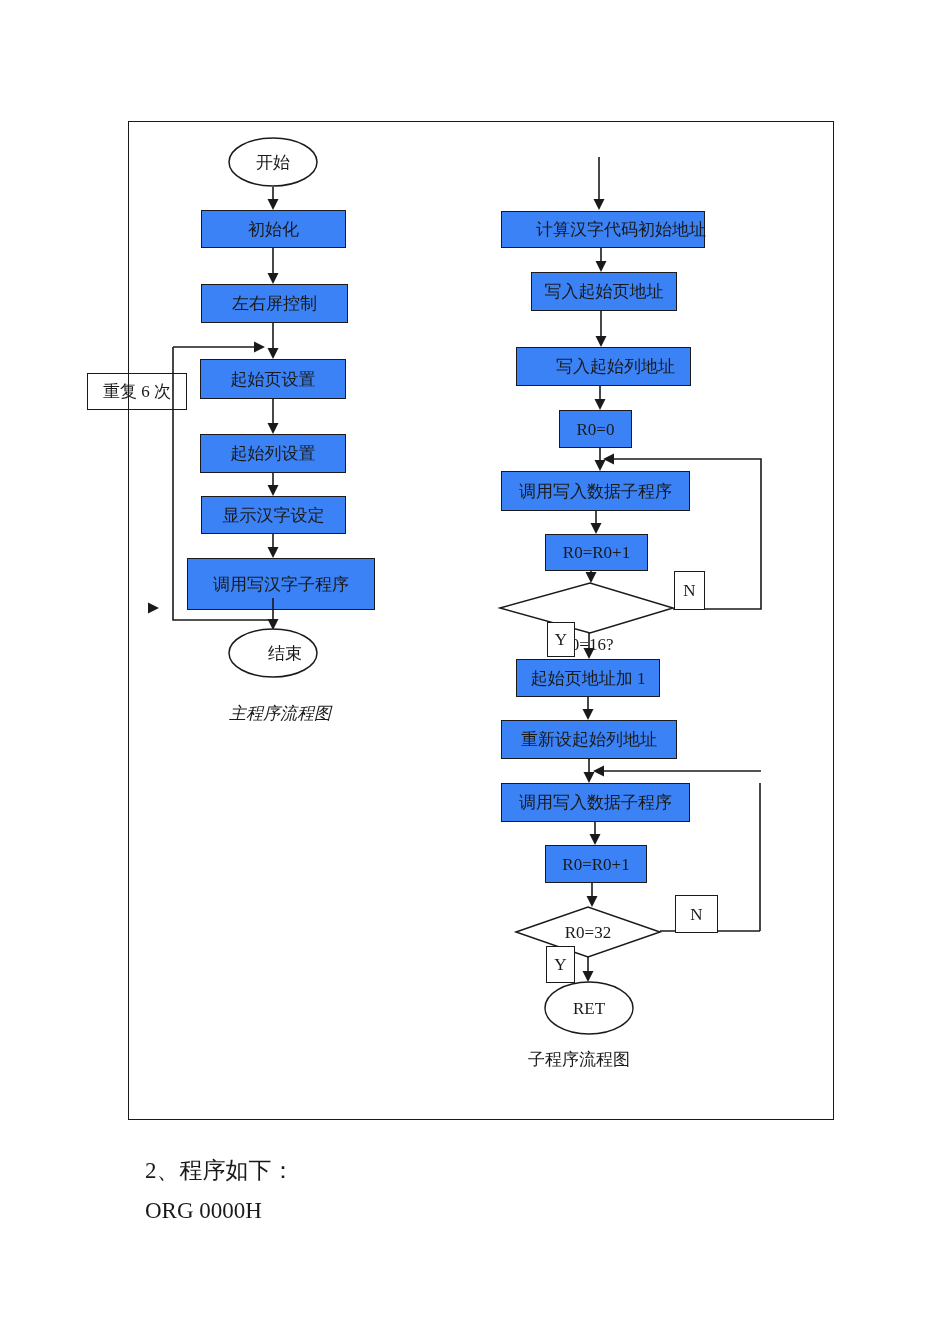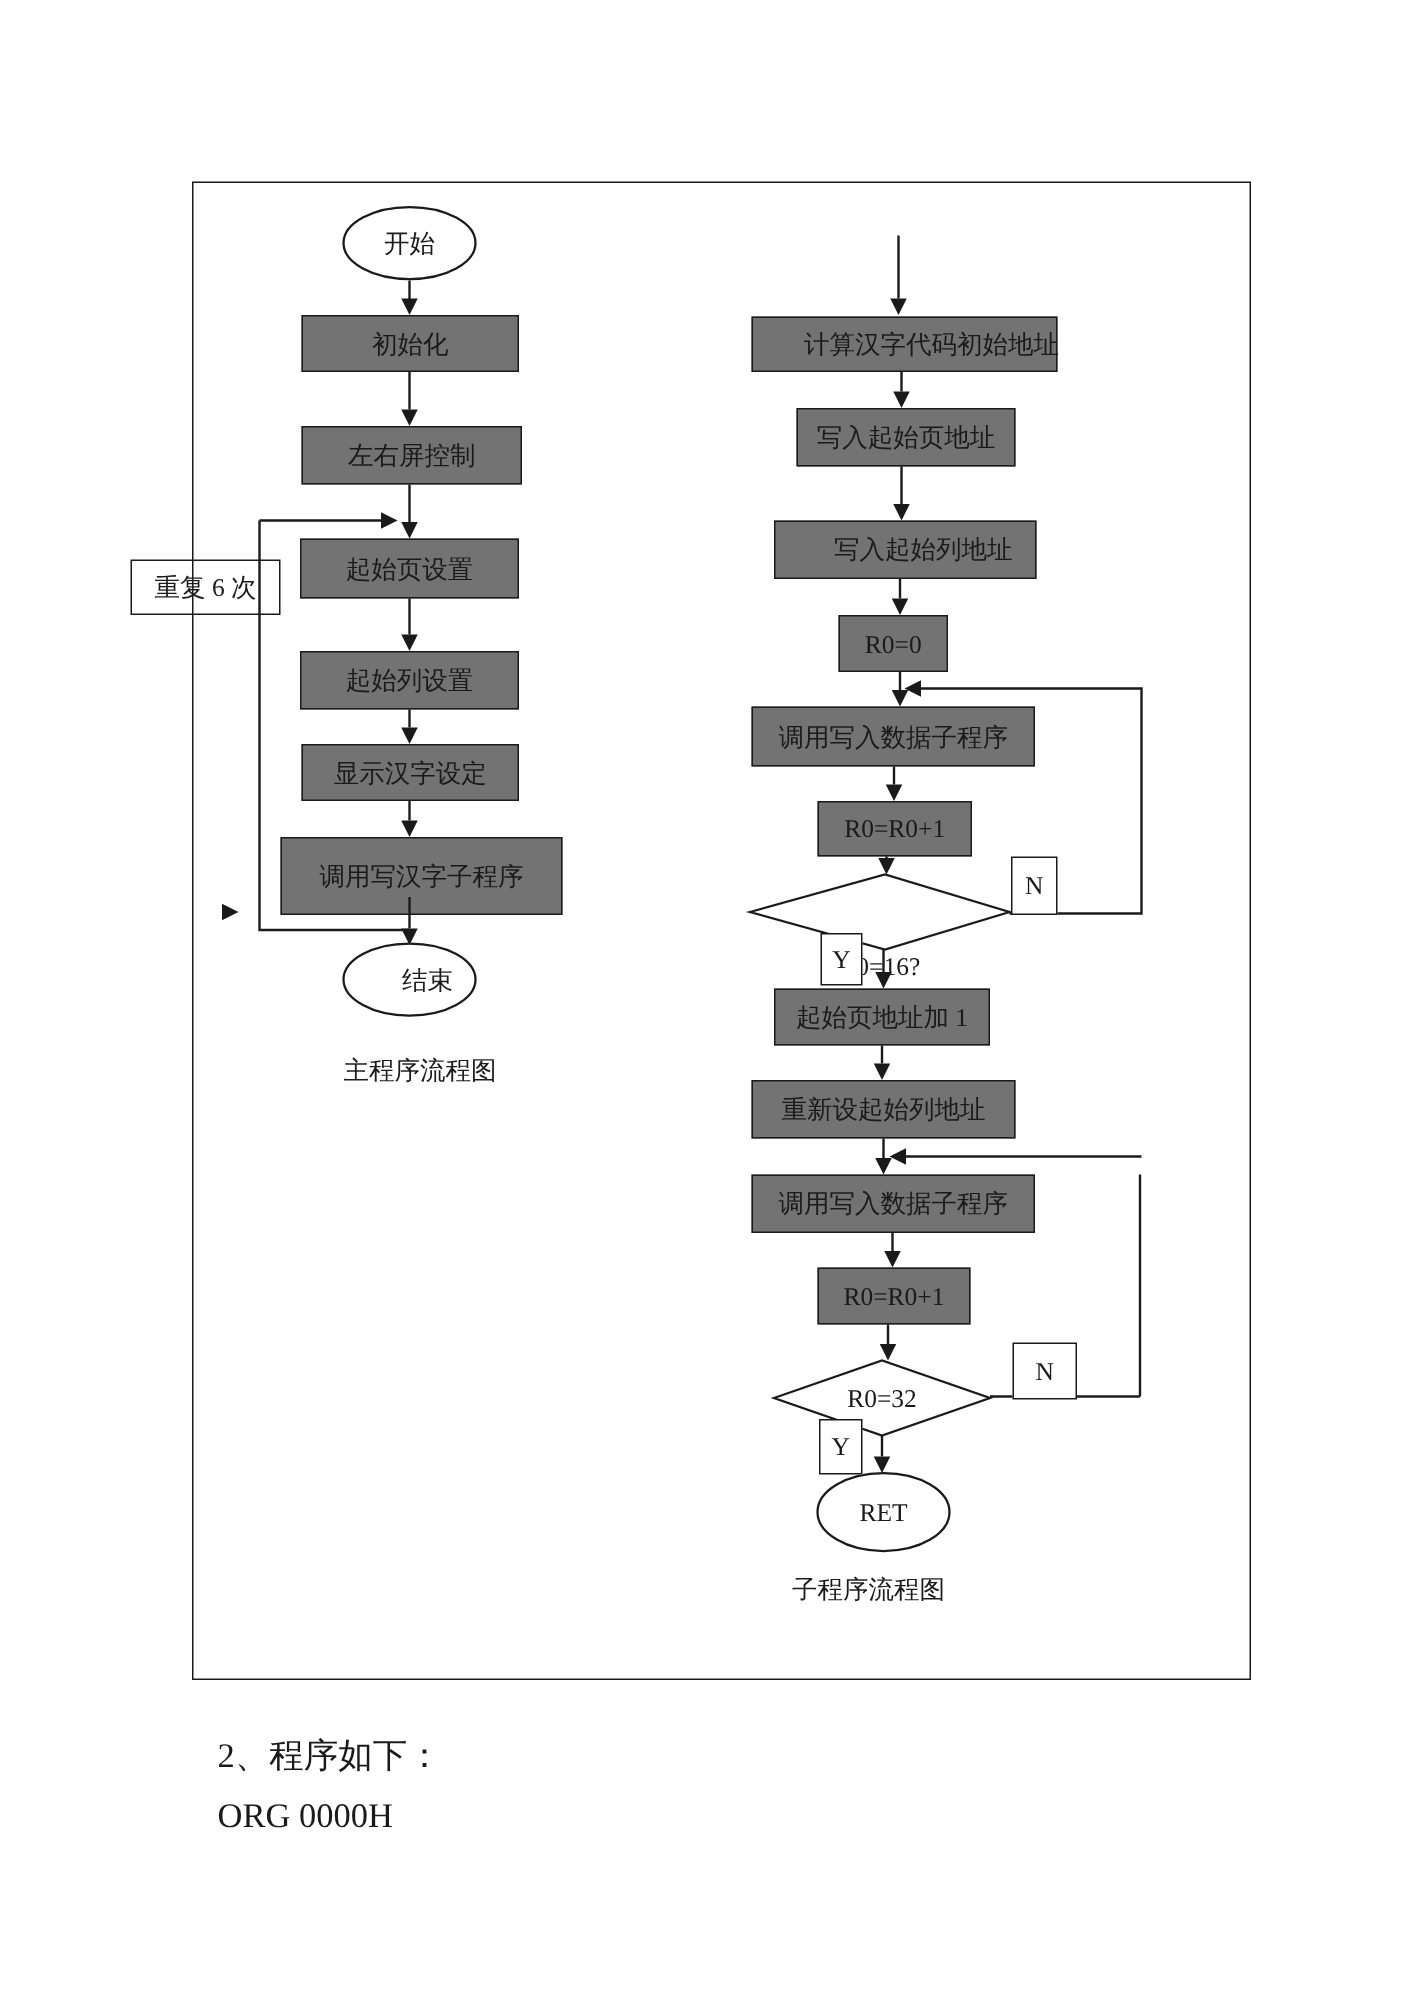--- a/index.html
+++ b/index.html
@@ -6,21 +6,21 @@
   body{
     width:950px;height:1344px;background:#ffffff;position:relative;
     font-family:"Liberation Serif","DejaVu Serif",serif;color:#1a1a1a;
     overflow:hidden;
   }
   .fig-border{
     position:absolute;left:128px;top:121px;width:706px;height:999px;
     border:1.8px solid #1a1a1a;box-sizing:border-box;z-index:0;background:transparent;
   }
   .node{
-    position:absolute;border:1.6px solid #1a1a1a;background:#737373;
+    position:absolute;border:1.6px solid #1a1a1a;background:#3b82f6;
     display:flex;align-items:center;justify-content:center;
     font-size:17px;line-height:1;z-index:1;box-sizing:border-box;white-space:nowrap;
   }
   .node.transparent{background:transparent;}
   svg.lines{position:absolute;left:0;top:0;z-index:2;}
   .overlay{
     position:absolute;display:flex;align-items:center;justify-content:center;
     font-size:17px;line-height:1;z-index:3;box-sizing:border-box;white-space:nowrap;
   }
   .overlay.small{border:1.6px solid #1a1a1a;background:#ffffff;}
@@ -149,16 +149,16 @@
 <div class="overlay" style="left:229px;top:150px;width:88px;height:24px;">开始</div>
 <div class="overlay" style="left:229px;top:641px;width:88px;height:24px;margin-left:12px;">结束</div>
 <div class="overlay" style="left:500px;top:600px;width:173px;height:24px;margin-top:32px;">R0=16?</div>
 <div class="overlay" style="left:516px;top:920px;width:144px;height:24px;">R0=32</div>
 <div class="overlay small" style="left:674px;top:571px;width:31px;height:39px;">N</div>
 <div class="overlay small" style="left:547px;top:622px;width:28px;height:35px;">Y</div>
 <div class="overlay small" style="left:675px;top:895px;width:43px;height:38px;">N</div>
 <div class="overlay small" style="left:546px;top:946px;width:29px;height:37px;">Y</div>
 <div class="overlay" style="left:545px;top:996px;width:88px;height:24px;">RET</div>
 
-<div class="caption" style="left:229px;top:703px;">主程序流程图</div>
+<div class="caption" style="left:229px;top:703px;font-style:italic;">主程序流程图</div>
 <div class="caption" style="left:528px;top:1049px;">子程序流程图</div>
 <div class="bodytext" style="left:145px;top:1157px;">2、程序如下：</div>
 <div class="bodytext" style="left:145px;top:1197px;">ORG 0000H</div>
 
 </body></html>

